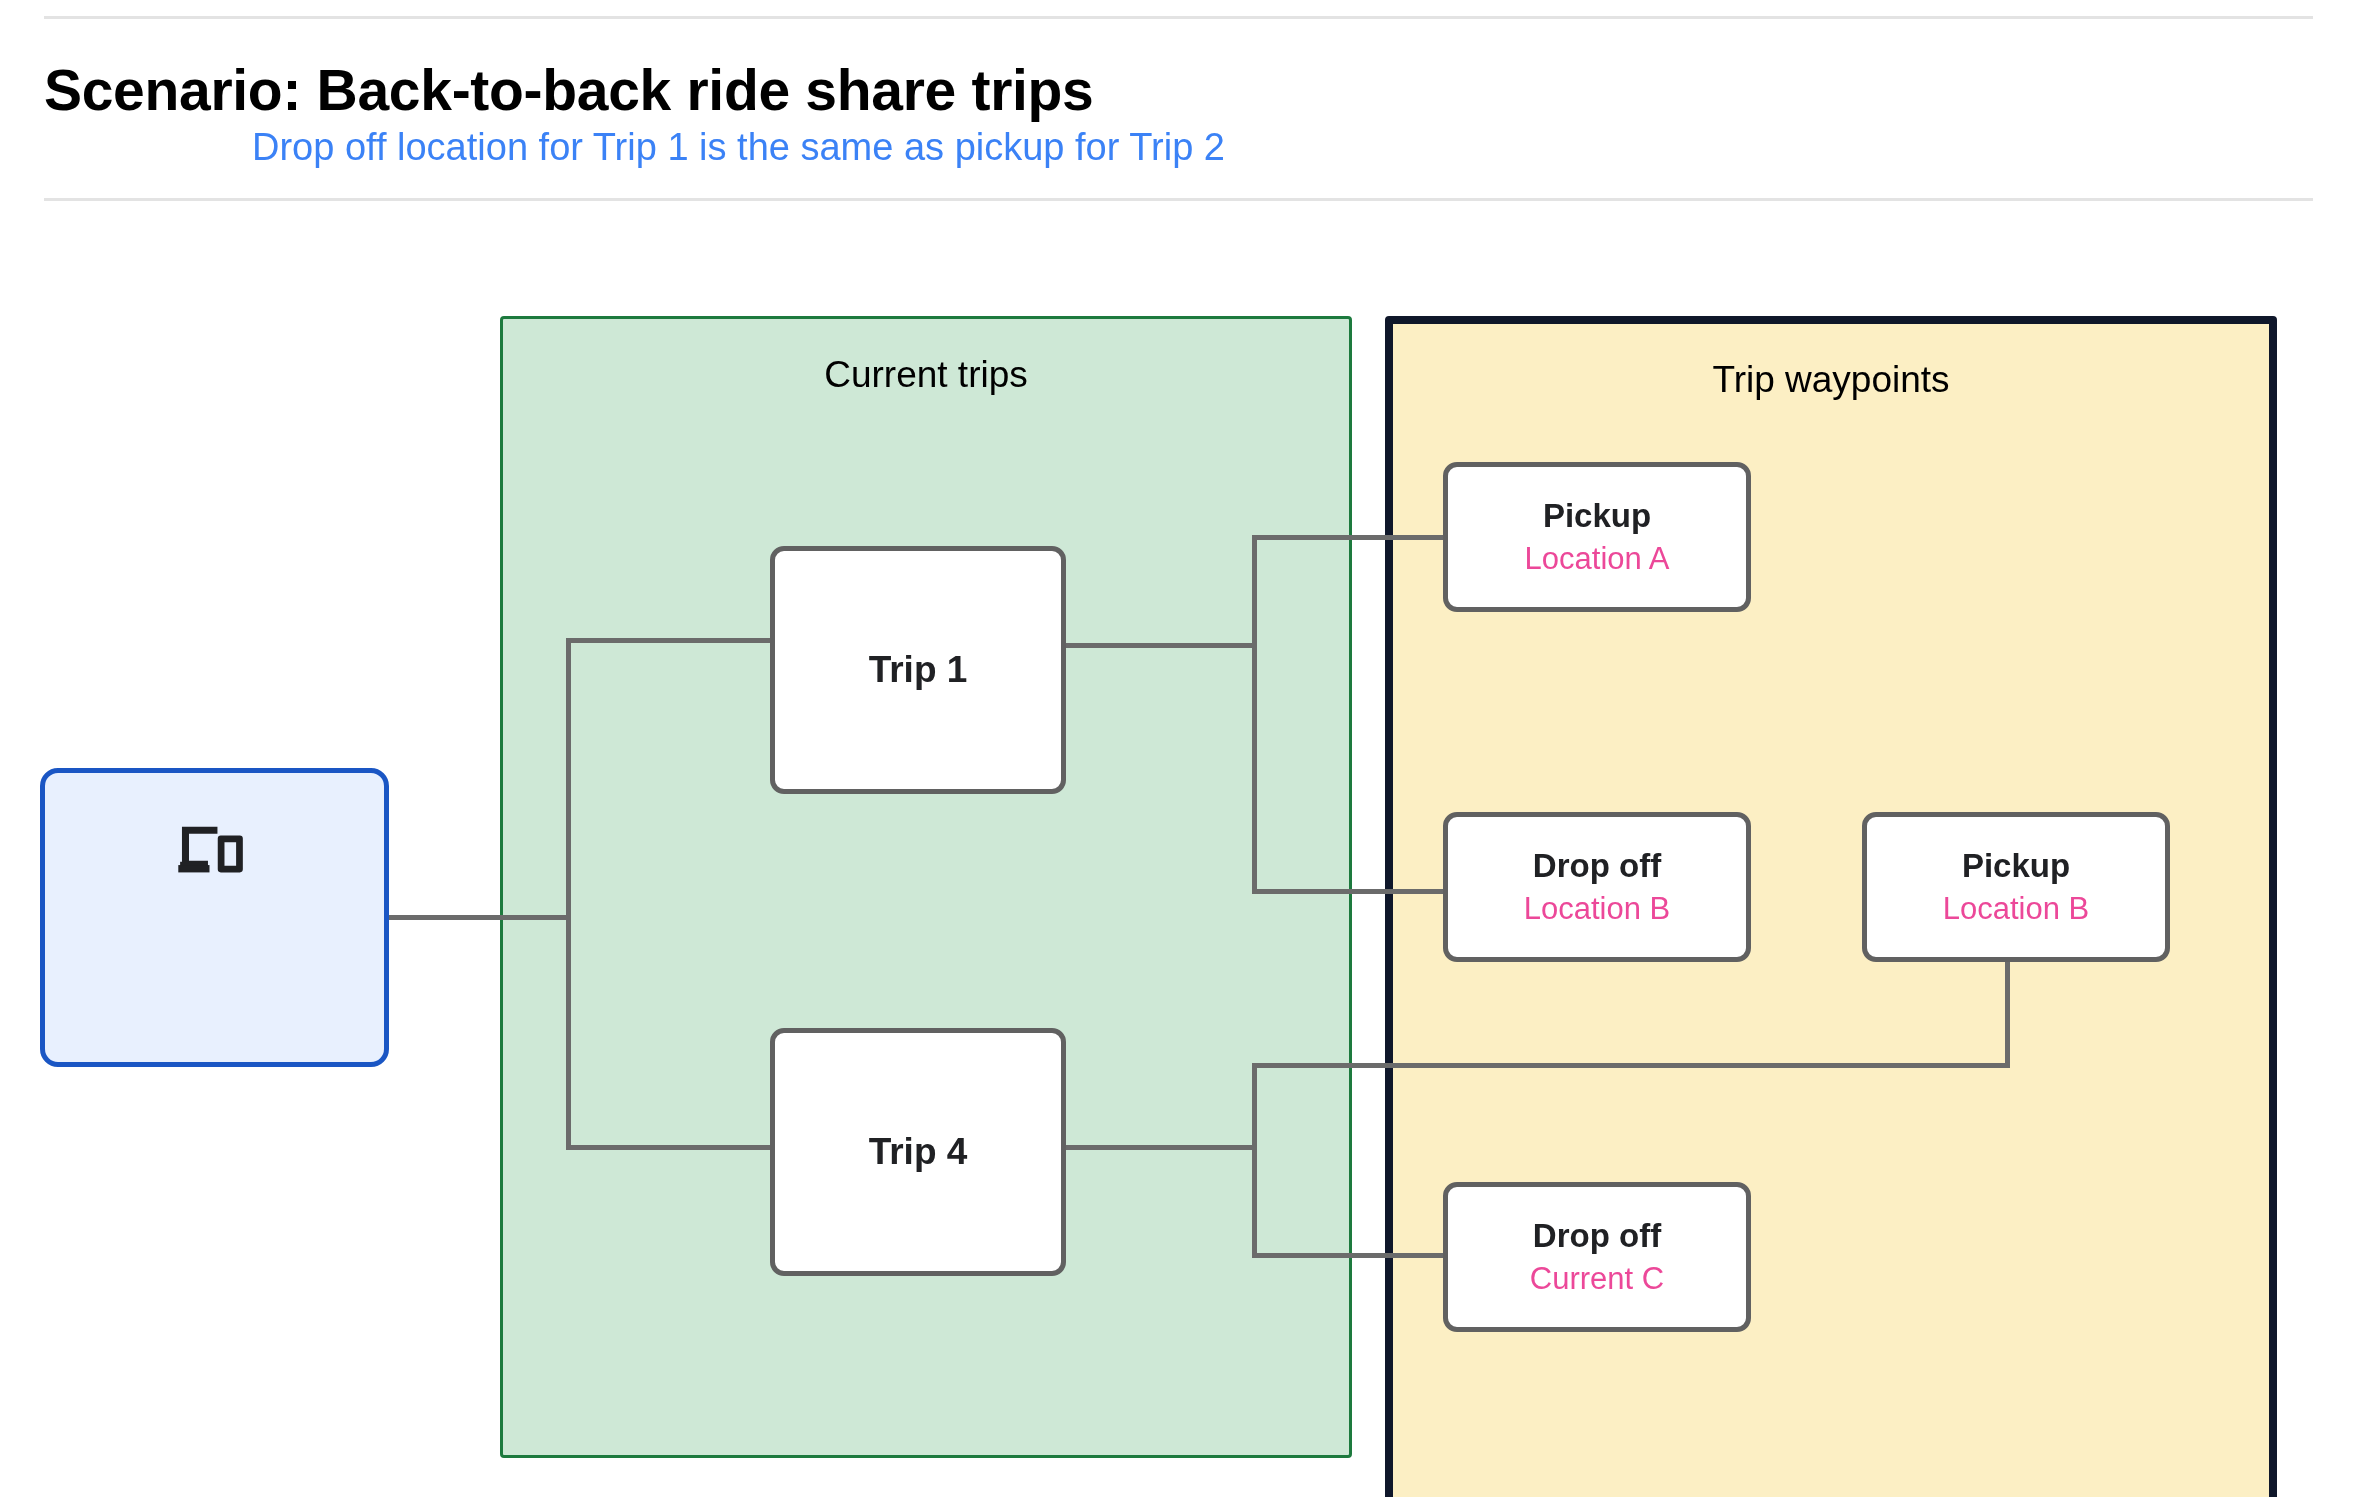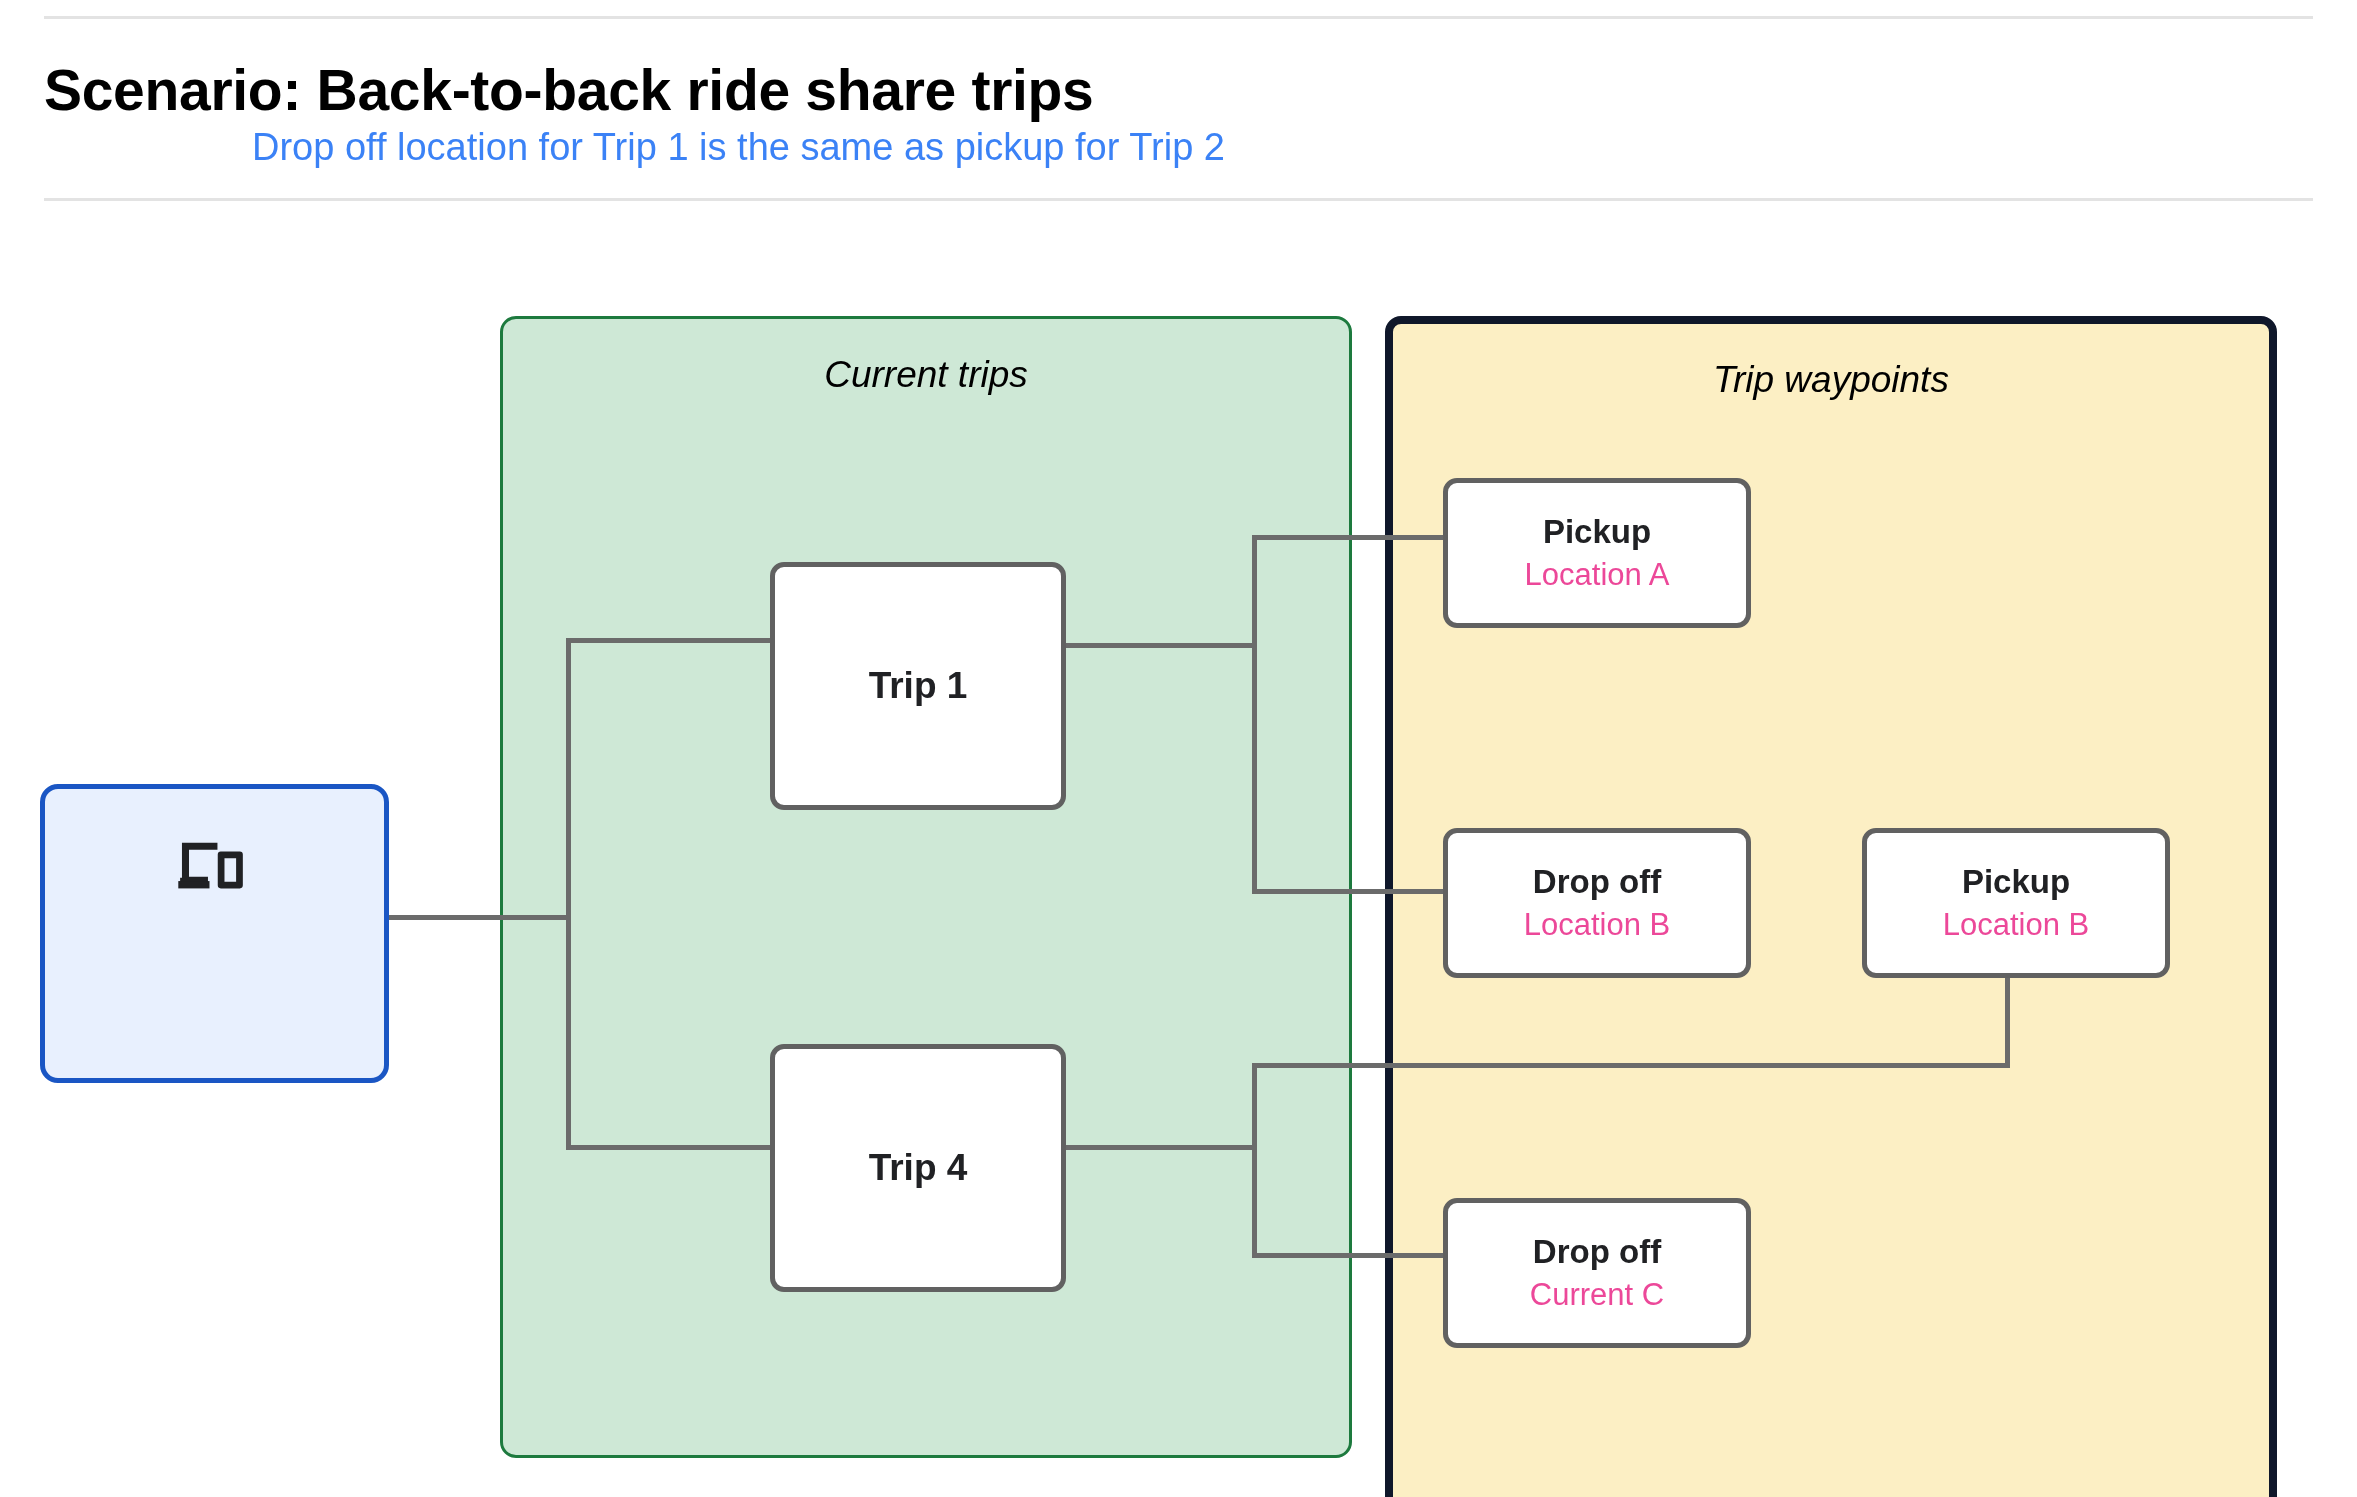--- a/index.html
+++ b/index.html
@@ -46,23 +46,22 @@
     font-size: 38px;
     font-weight: normal;
     color: #3b82f6;
     white-space: nowrap;
     line-height: 1;
   }
 
   
   .group-panel {
     position: absolute;
-    border-radius: 16px;
+    border-radius: 4px;
     box-sizing: border-box;
-    font-style: italic;
   }
   #panel-current-trips {
     left: 500px;
     top: 316px;
     width: 852px;
     height: 1142px;
     background: #cee8d6;
     border: 3px solid #1d7a3e;
   }
   #panel-trip-waypoints {
@@ -90,21 +89,20 @@
     position: absolute;
     box-sizing: border-box;
     background: #ffffff;
     border: 5px solid #616161;
     border-radius: 14px;
     display: flex;
     flex-direction: column;
     align-items: center;
     justify-content: center;
     text-align: center;
-    margin-top: 16px;
   }
 
   
   #node-vehicle {
     left: 40px;
     top: 768px;
     width: 349px;
     height: 299px;
     background: #e8f0fe;
     border: 5px solid #1a56c4;

